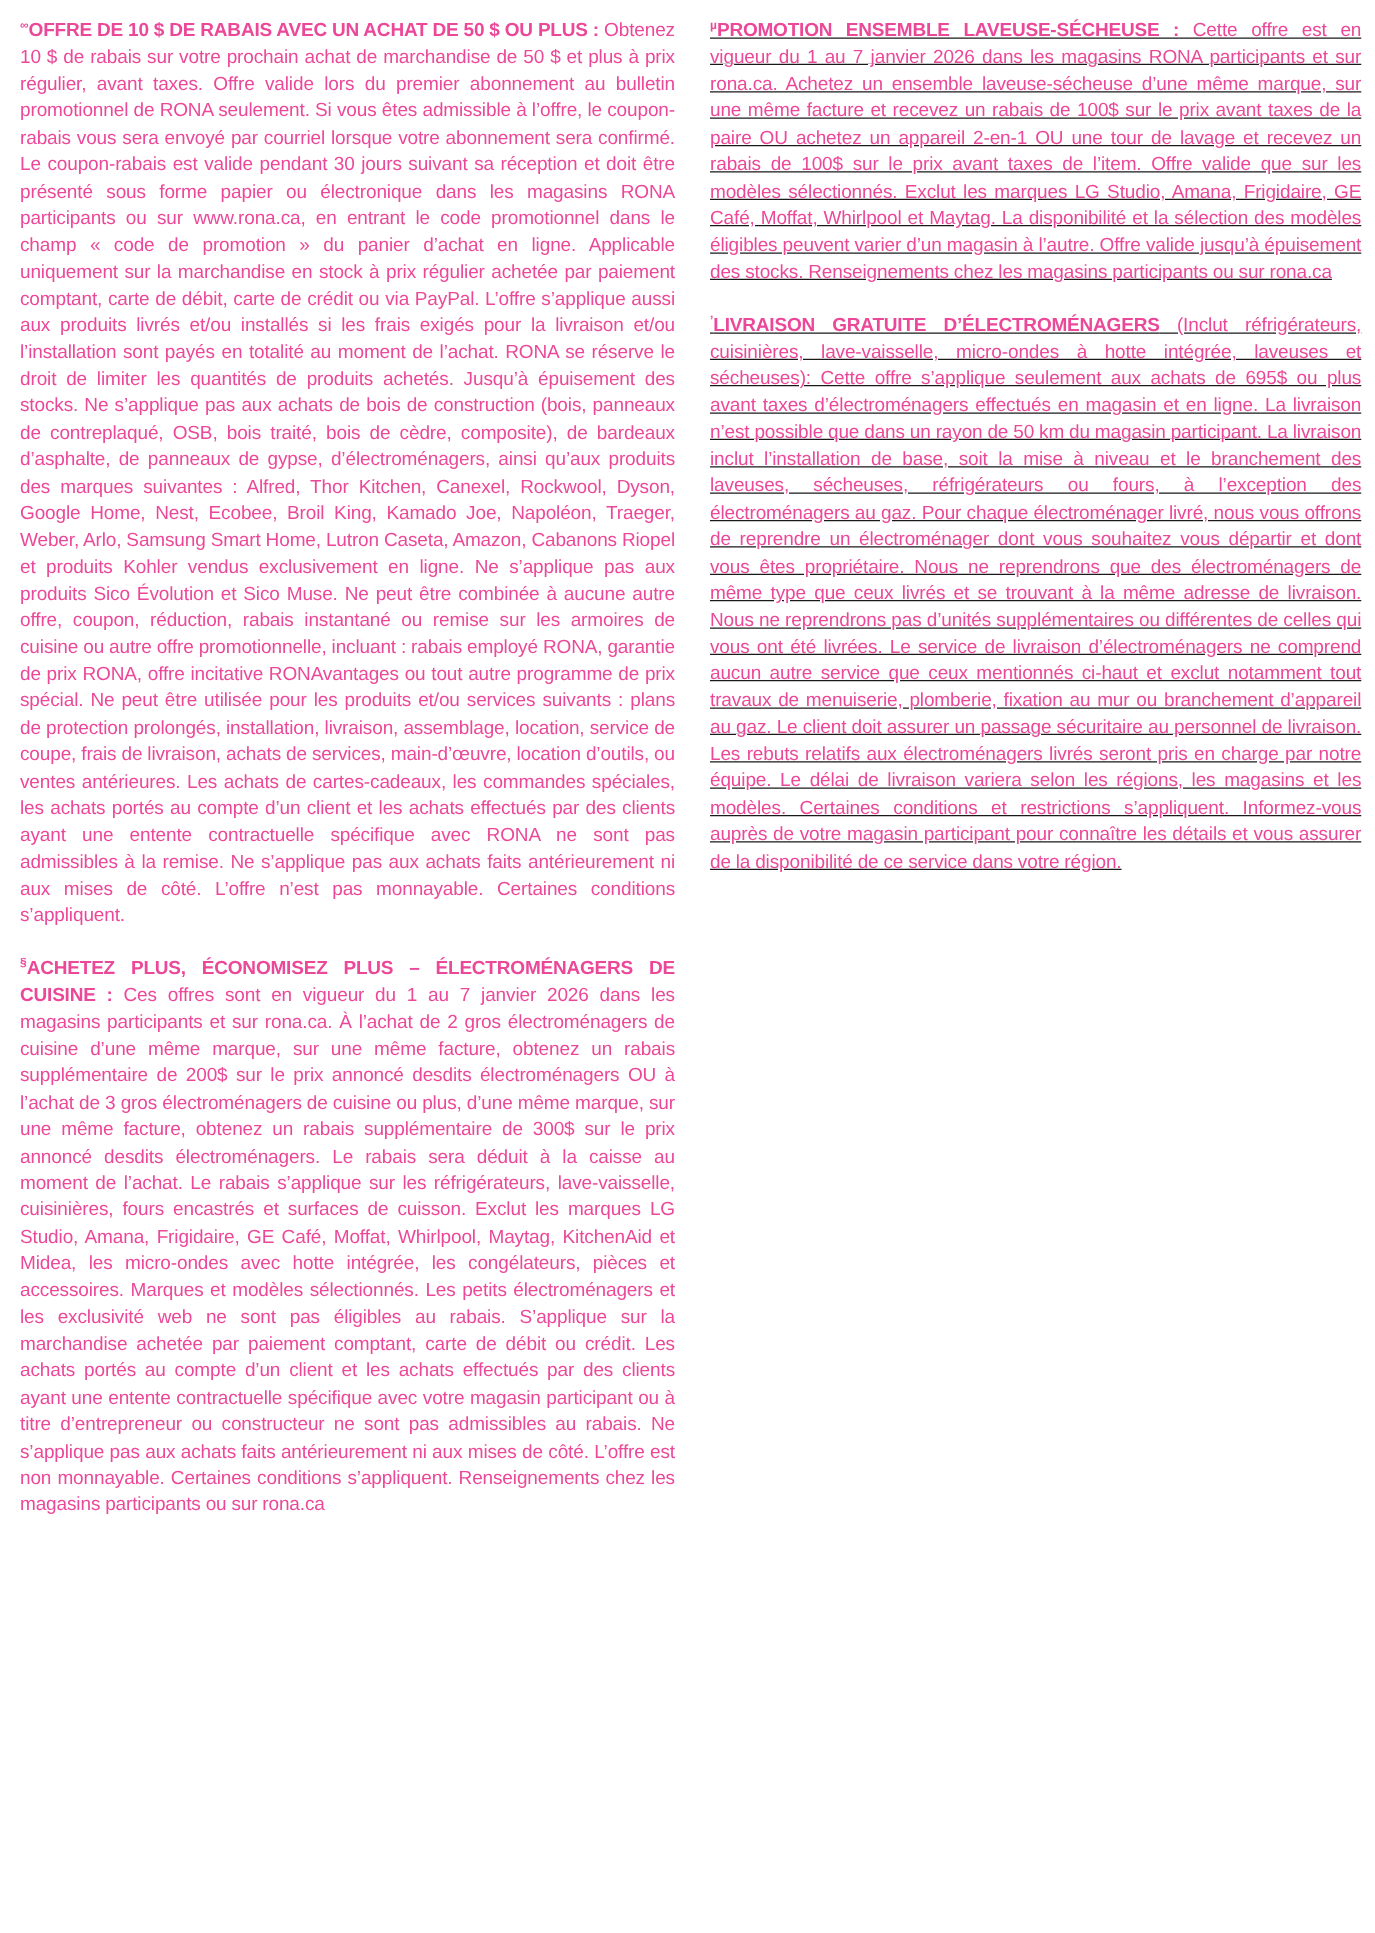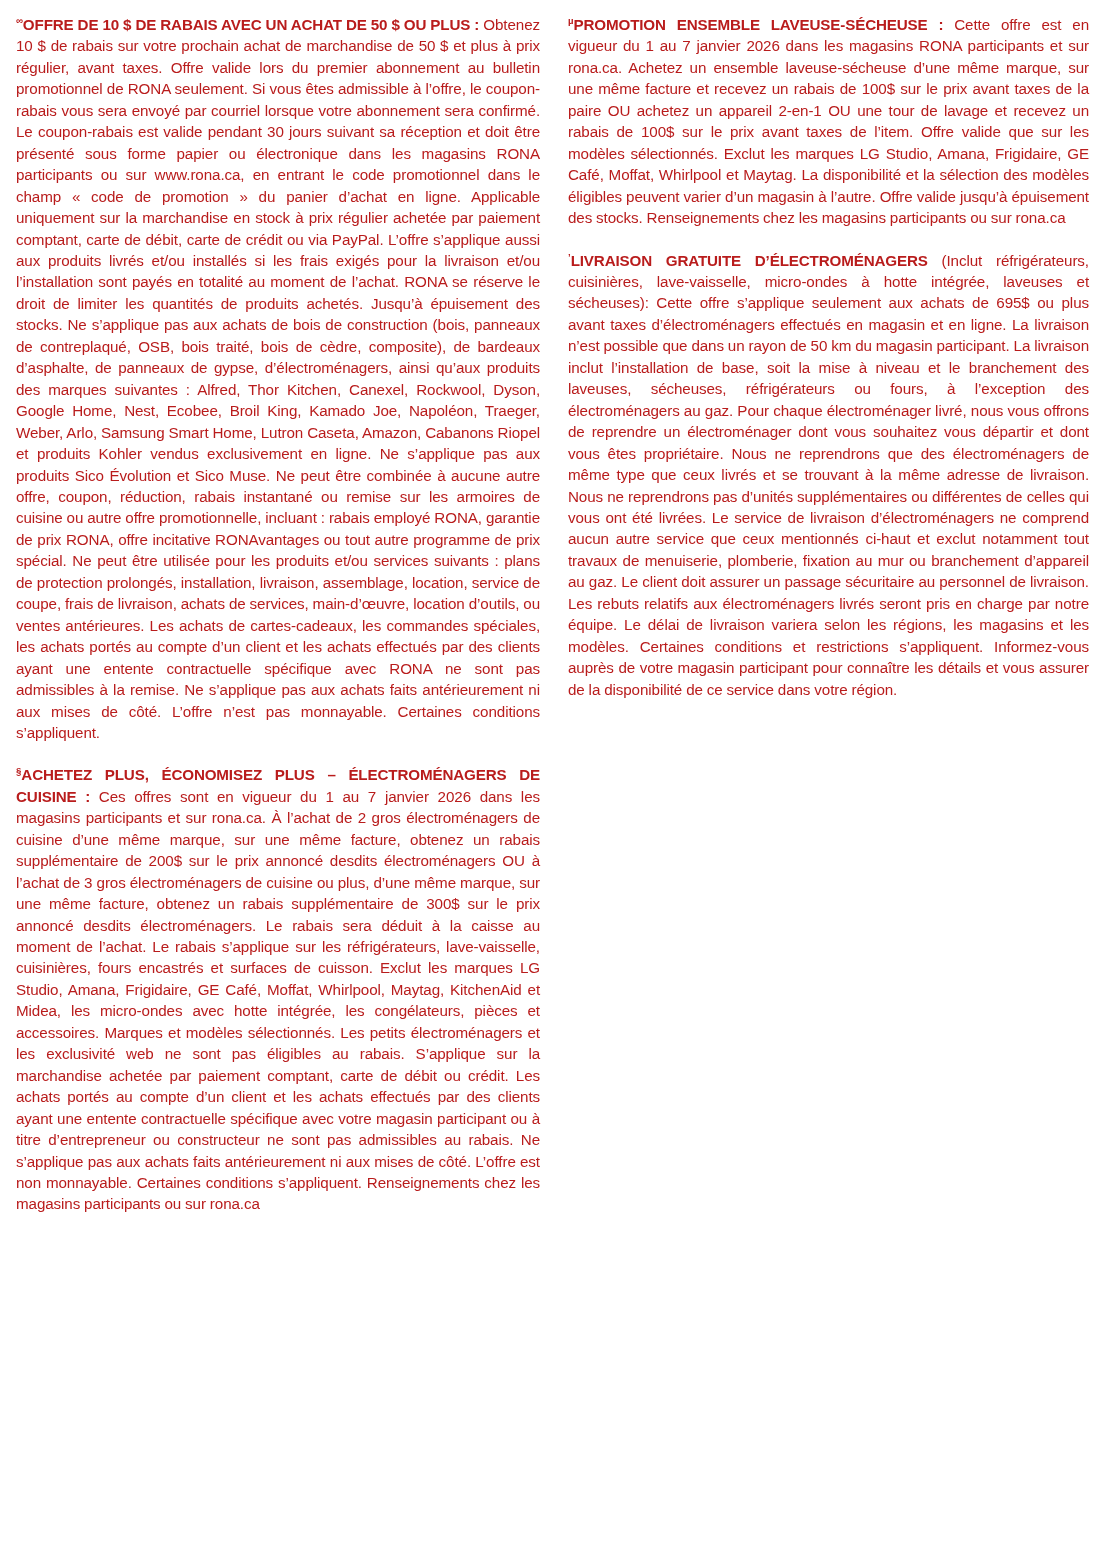--- a/index.html
+++ b/index.html
@@ -26,31 +26,32 @@
     gap: 28px;
     align-items: flex-start;
   }
   .col {
     width: 524px;
     flex: 0 0 524px;
   }
   .col.right {
     width: 521px;
     flex: 0 0 521px;
+    text-decoration: underline;
   }
   .clause {
     font-size: 15.2px;
     line-height: 21.45px;
     text-align: justify;
     text-justify: inter-word;
     letter-spacing: -0.1px;
     word-spacing: -0.2px;
     margin: 0 0 21px 0;
     hyphens: none;
-    color: #b91c1c;
+    color: #ec4899;
   }
   .clause:last-child { margin-bottom: 0; }
   .clause .sup {
     font-size: 9.6px;
     vertical-align: super;
     line-height: 0;
     font-weight: 700;
     letter-spacing: 0;
   }
   .clause .hd {

